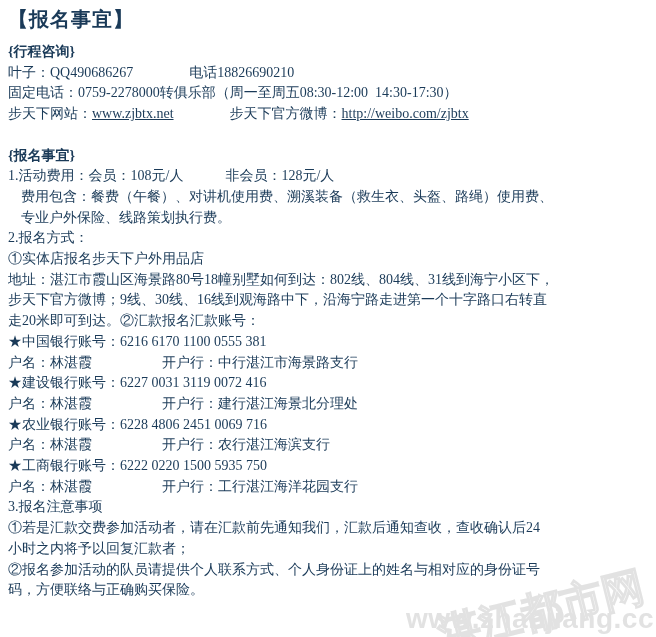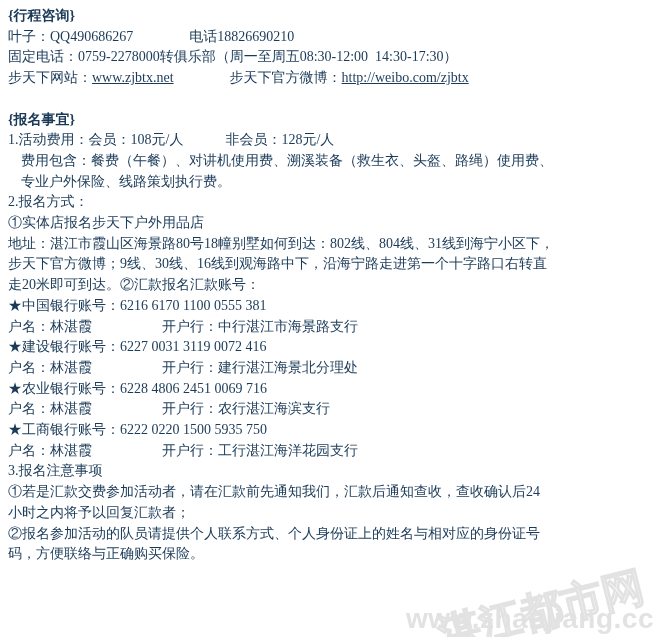--- a/index.html
+++ b/index.html
@@ -65,20 +65,21 @@
     font-weight:bold;
     letter-spacing:0.5px;
     color:var(--wm-color);
     font-family:"Liberation Sans","DejaVu Sans",sans-serif;
   }
 </style>
 </head>
 <body>
 
 <div class="page">
+  <h1 class="title">【报名事宜】</h1>
   <div class="doc" id="doc">
       <div class="line section"><span class="b">{行程咨询}</span></div>
       <div class="line"><span>叶子：QQ490686267　　　　电话18826690210</span></div>
       <div class="line"><span>固定电话：0759-2278000转俱乐部（周一至周五08:30-12:00  14:30-17:30）</span></div>
       <div class="line"><span>步天下网站：</span><a class="lnk" href="#">www.zjbtx.net</a><span>　　　　步天下官方微博：</span><a class="lnk" href="#">http://weibo.com/zjbtx</a></div>
       <div class="line blank">&nbsp;</div>
       <div class="line section"><span class="b">{报名事宜}</span></div>
       <div class="line"><span>1.活动费用：会员：108元/人　　　非会员：128元/人</span></div>
       <div class="line indent"><span>费用包含：餐费（午餐）、对讲机使用费、溯溪装备（救生衣、头盔、路绳）使用费、</span></div>
       <div class="line indent"><span>专业户外保险、线路策划执行费。</span></div>

